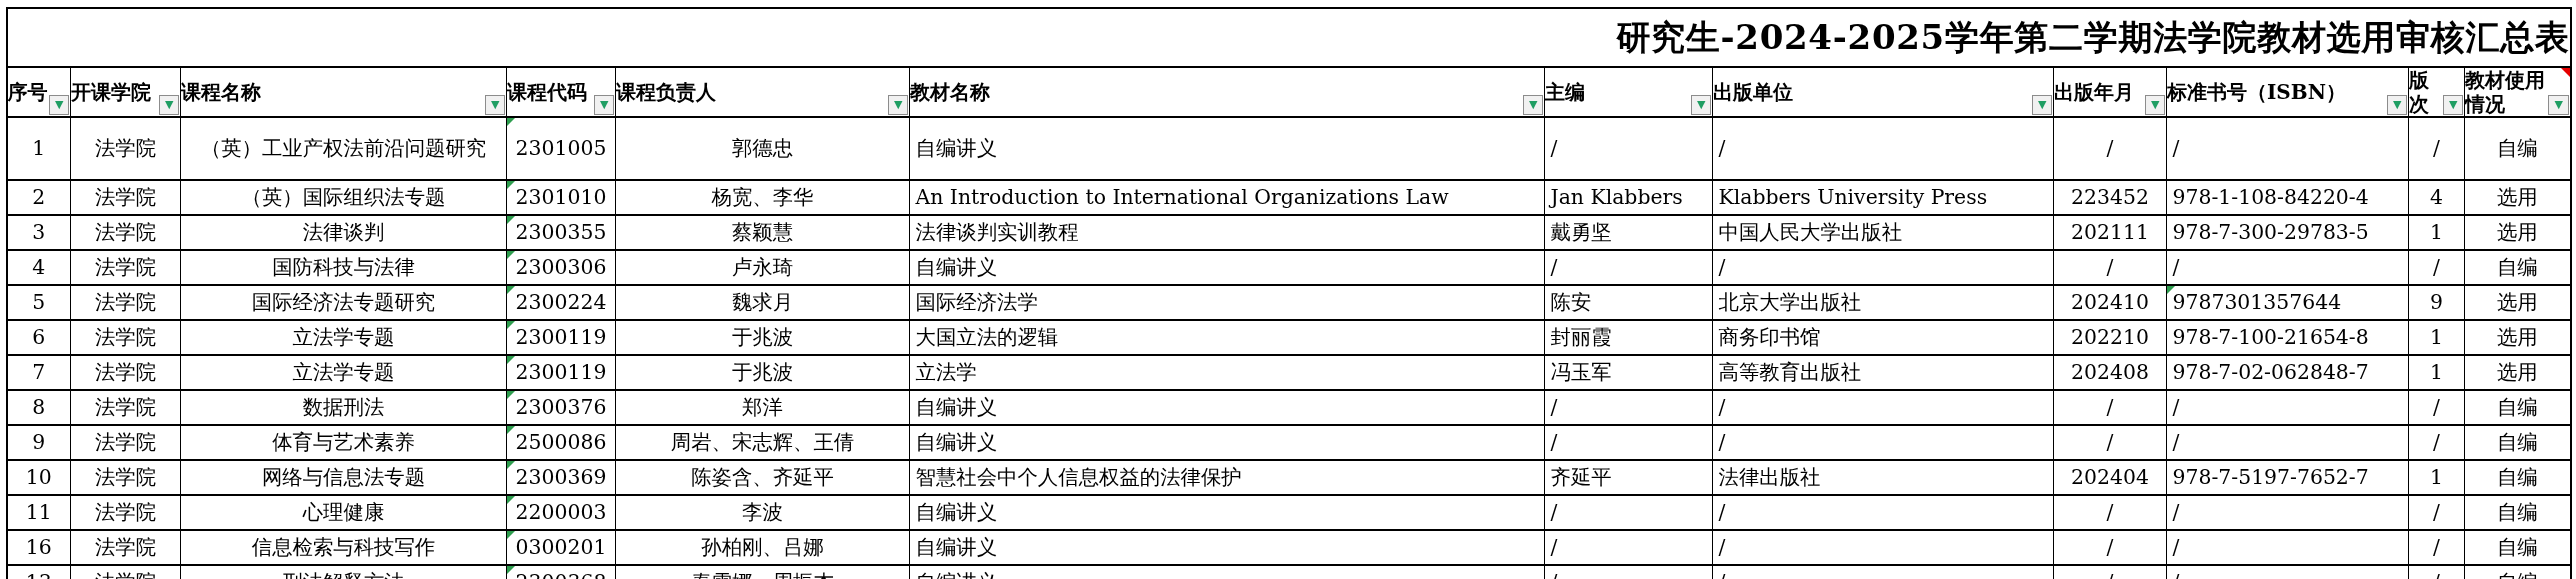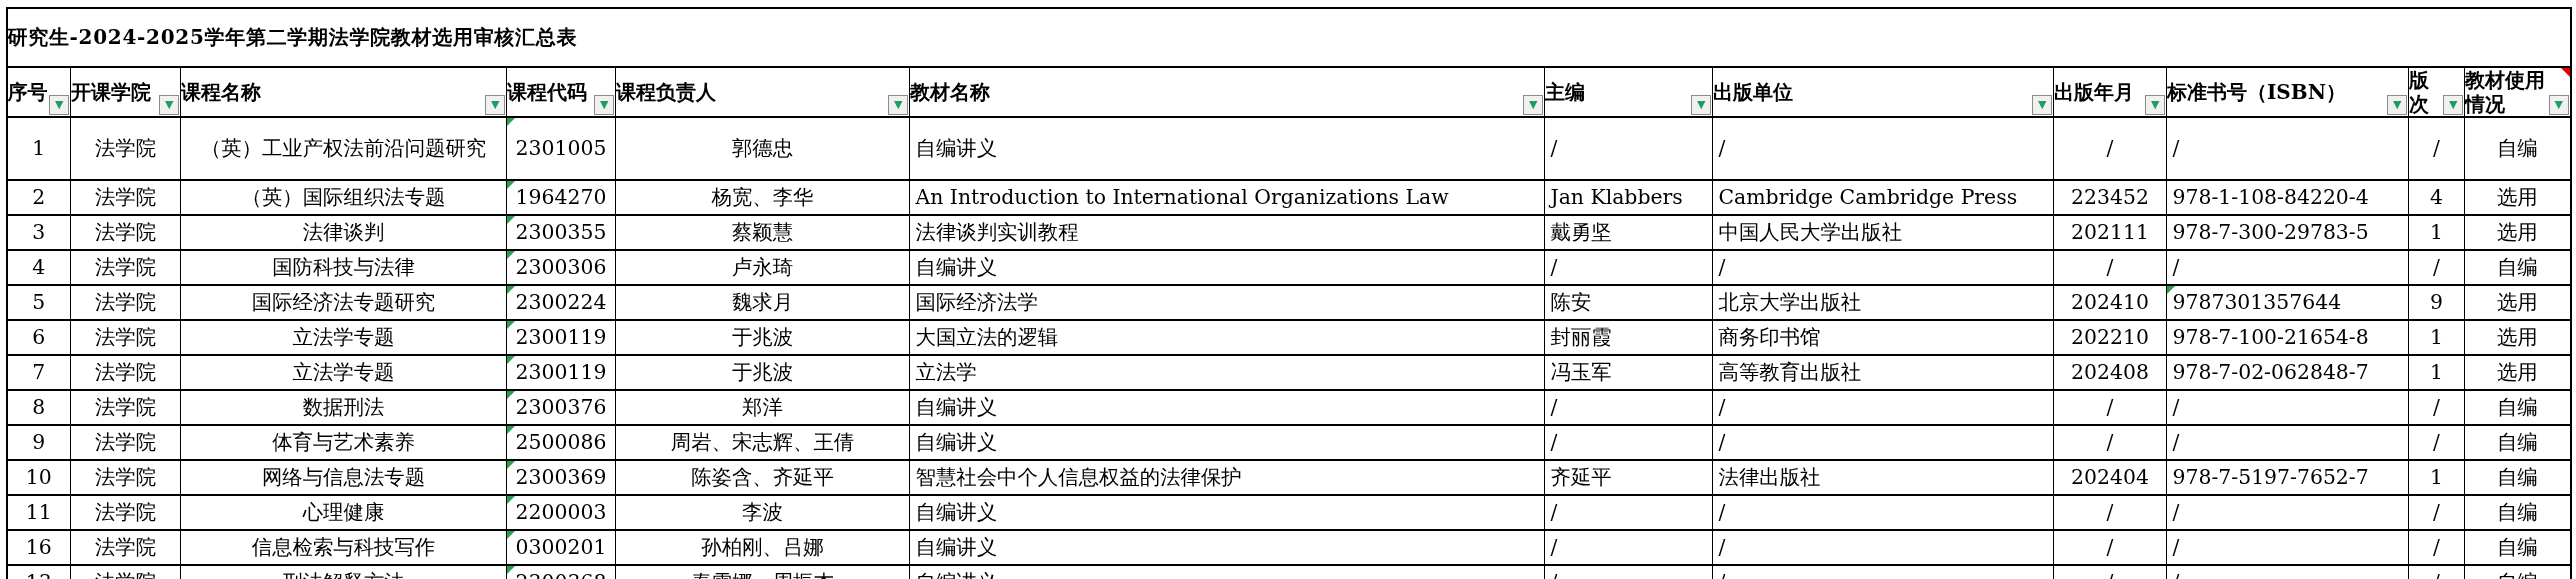--- a/index.html
+++ b/index.html
@@ -1,20 +1,20 @@
 <!DOCTYPE html>
 <html style="font-size:11px"><head>
 <meta charset="utf-8">
 <style>
   html,body{margin:0;padding:0;background:#ffffff;}
   body{width:2576px;height:579px;position:relative;font-family:"DejaVu Serif","Liberation Serif",serif;color:#000;}
   .sheet{position:absolute;left:5.5px;top:6.8px;}
   table{border-collapse:collapse;table-layout:fixed;width:2565px;border:2.7px solid #000;background:#fff;}
   td,th{border:1.4px solid #000;border-top-width:2px;border-bottom-width:2px;position:relative;overflow:hidden;vertical-align:middle;padding:0;}
-  .title-cell{height:57px;font-size:20px;font-weight:bold;text-align:left;letter-spacing:0.7px;}
+  .title-cell{height:57px;font-size:34px;font-weight:bold;text-align:right;letter-spacing:0.7px;}
   th.head{height:48px;font-size:20px;font-weight:bold;text-align:left;}
   .hlabel{white-space:pre-line;line-height:1.2;display:inline-block;}
   tr.r-first td{height:61px;}
   tr.r-norm td{height:33px;}
   td{font-size:20.4px;line-height:1.3;}
   td.c{text-align:center;}
   td.pad{padding:0 15px;}
   td.l{text-align:left;padding-left:5.5px;padding-right:2.7px;white-space:nowrap;}
   
   .filter-btn{position:absolute;right:0.7px;bottom:0.7px;width:20.4px;height:20.4px;background:#f1f1f1;border:0.7px solid #8c8c8c;box-sizing:border-box;display:flex;align-items:center;justify-content:center;cursor:pointer;}
@@ -99,25 +99,25 @@
           <td class="l"><span>/</span></td>
           <td class="c"><span>/</span></td>
           <td class="l"><span>/</span></td>
           <td class="c"><span>/</span></td>
           <td class="c"><span>自编</span></td>
         </tr>
         <tr class="r-norm">
           <td class="c"><span>2</span></td>
           <td class="c"><span>法学院</span></td>
           <td class="c pad"><span>（英）国际组织法专题</span></td>
-          <td class="c flag"><span>1964270</span></td>
+          <td class="c flag"><span>2301010</span></td>
           <td class="c"><span>杨宽、李华</span></td>
           <td class="l"><span>An Introduction to International Organizations Law</span></td>
           <td class="l"><span>Jan Klabbers</span></td>
-          <td class="l"><span>Cambridge Cambridge Press</span></td>
+          <td class="l"><span>Klabbers University Press</span></td>
           <td class="c"><span>223452</span></td>
           <td class="l"><span>978-1-108-84220-4</span></td>
           <td class="c"><span>4</span></td>
           <td class="c"><span>选用</span></td>
         </tr>
         <tr class="r-norm">
           <td class="c"><span>3</span></td>
           <td class="c"><span>法学院</span></td>
           <td class="c pad"><span>法律谈判</span></td>
           <td class="c flag"><span>2300355</span></td>

